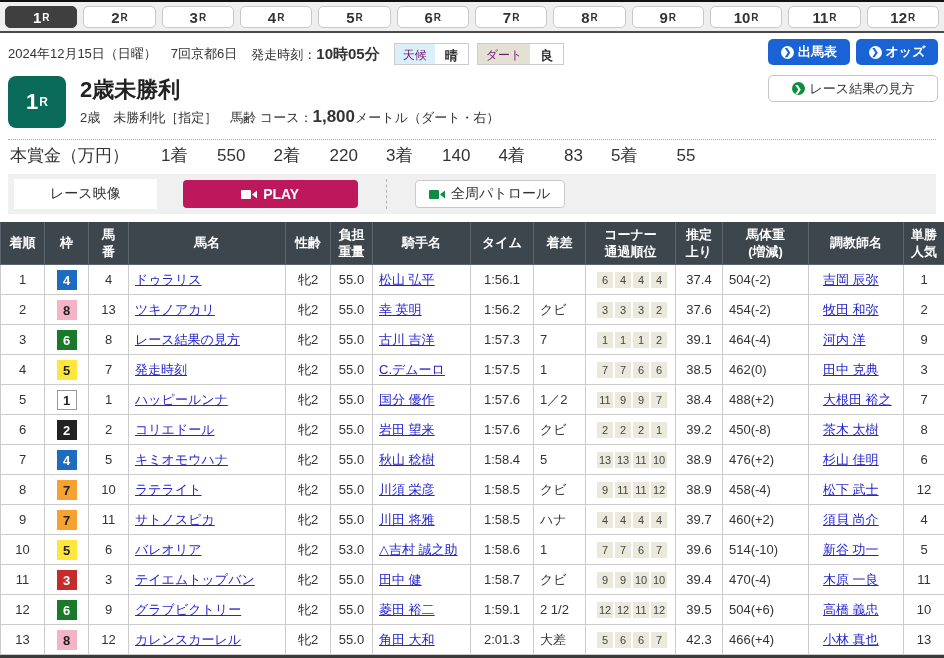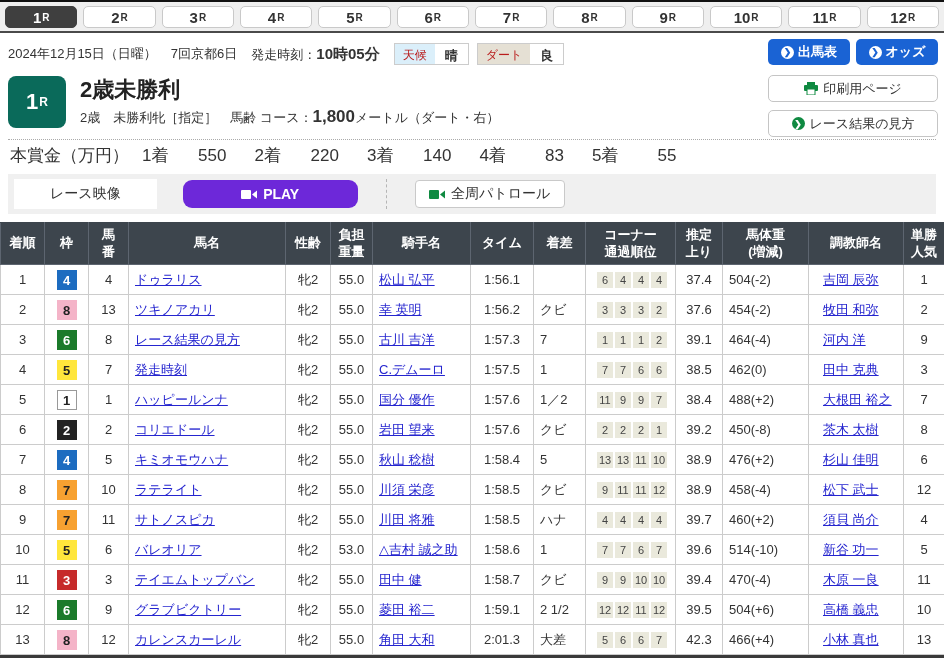--- a/index.html
+++ b/index.html
@@ -19,21 +19,21 @@
     font-weight: bold; color: #333; font-size: 15px; cursor: pointer; height: 22px;
   }
   .tab small { font-size: 10px; font-weight: bold; margin-left: 1px; }
   .tab.sel { background: #3f3f3f; border-color: #3f3f3f; color: #fff; }
   
   .head { position: relative; padding: 8px 8px 0; }
   .dateline { font-size: 13px; color: #333; display: flex; align-items: center; height: 26px; }
   .dateline .seg { margin-right: 14px; }
   .start-time { font-weight: bold; font-size: 15px; }
   .badge { display: inline-flex; border: 1px solid #ccc; margin-right: 8px; font-size: 12px; height: 22px; }
-  .badge .bl { padding: 3px 8px; color: #b91c1c; }
+  .badge .bl { padding: 3px 8px; color: #701a75; }
   .badge .bv { padding: 3px 10px; background: #fff; font-weight: bold; font-size: 13px; }
   .badge.weather .bl { background: #dbeffa; }
   .badge.track .bl { background: #e5e0d4; }
   .hbuttons { position: absolute; right: 6px; top: 6px; width: 170px; }
   .blue-row { display: flex; gap: 6px; margin-bottom: 10px; }
   .btn-blue {
     flex: 1; background: #1a63d4; color: #fff; font-weight: bold; font-size: 13px;
     border: none; border-radius: 5px; padding: 5px 4px; cursor: pointer;
     display: flex; align-items: center; justify-content: center; gap: 4px; height: 26px;
   }
@@ -51,28 +51,28 @@
     width: 58px; height: 52px; background: #0a6a5a; border-radius: 8px; color: #fff;
     display: flex; align-items: center; justify-content: center; font-weight: bold; font-size: 22px;
   }
   .racebadge small { font-size: 12px; margin-left: 1px; }
   .racetitle { font-size: 22px; font-weight: bold; color: #222; line-height: 1.2; }
   .racecond { font-size: 13px; color: #333; margin-top: 4px; }
   .racecond .dist { font-weight: bold; font-size: 17px; }
   .dotted { border-bottom: 1px dotted #aaa; margin: 8px 0 0; }
   .prizeline { display: flex; align-items: center; height: 30px; font-size: 17px; padding-left: 2px; }
   .pz-place { margin-left: 28px; }
-  .pz-place:first-of-type { margin-left: 13px; }
+  .pz-place:first-of-type { margin-left: 32px; }
   .pz-amount { display: inline-block; width: 58px; text-align: right; }
   
   .videostrip { background: #f0f0f0; margin: 4px 8px 8px; padding: 6px; display: flex; align-items: center; height: 40px; }
   .lbl-video { background: #fff; padding: 6px 36px; font-size: 14px; color: #333; }
   .btn-play {
-    background: #6d28d9; border: none; color: #fff; font-weight: bold; font-size: 14px;
-    border-radius: 9px; width: 175px; padding: 6px; margin-left: 26px; cursor: pointer;
+    background: #be185d; border: none; color: #fff; font-weight: bold; font-size: 14px;
+    border-radius: 4px; width: 175px; padding: 6px; margin-left: 26px; cursor: pointer;
     display: flex; align-items: center; justify-content: center; gap: 6px; height: 28px;
   }
   .vdivider { border-left: 1px dashed #b5b5b5; height: 30px; margin: 0 28px; }
   .btn-patrol {
     background: #fff; border: 1px solid #c9c9c9; border-radius: 4px; color: #333; font-size: 14px;
     width: 150px; padding: 6px; cursor: pointer; display: flex; align-items: center; justify-content: center; gap: 6px; height: 28px;
   }
   .cam { display: inline-block; }
   
   table.results { width: 944px; border-collapse: collapse; table-layout: fixed; }
@@ -156,28 +156,20 @@
     <div class="blue-row">
       <button class="btn-blue">
         <span class="circ-w">❯</span>
         <span>出馬表</span>
       </button>
       <button class="btn-blue">
         <span class="circ-w">❯</span>
         <span>オッズ</span>
       </button>
     </div>
-    <button class="btn-white">
-      <svg class="cam" width="14" height="13" viewBox="0 0 14 13">
-          <rect x="3" y="0" width="8" height="3" fill="#0f8a41"></rect>
-          <rect x="0" y="3" width="14" height="6" rx="1" fill="#0f8a41"></rect>
-          <rect x="3" y="7" width="8" height="6" fill="#fff" stroke="#0f8a41"></rect>
-        </svg>
-      <span>印刷用ページ</span>
-    </button>
     <button class="btn-white">
       <span class="circ-g">❯</span>
       <span>レース結果の見方</span>
     </button>
   </div>
 
   <div class="dateline">
     <span class="seg">2024年12月15日（日曜）</span>
     <span class="seg">7回京都6日</span>
     <span class="seg"><span>発走時刻：</span><span class="start-time">10時05分</span></span>

